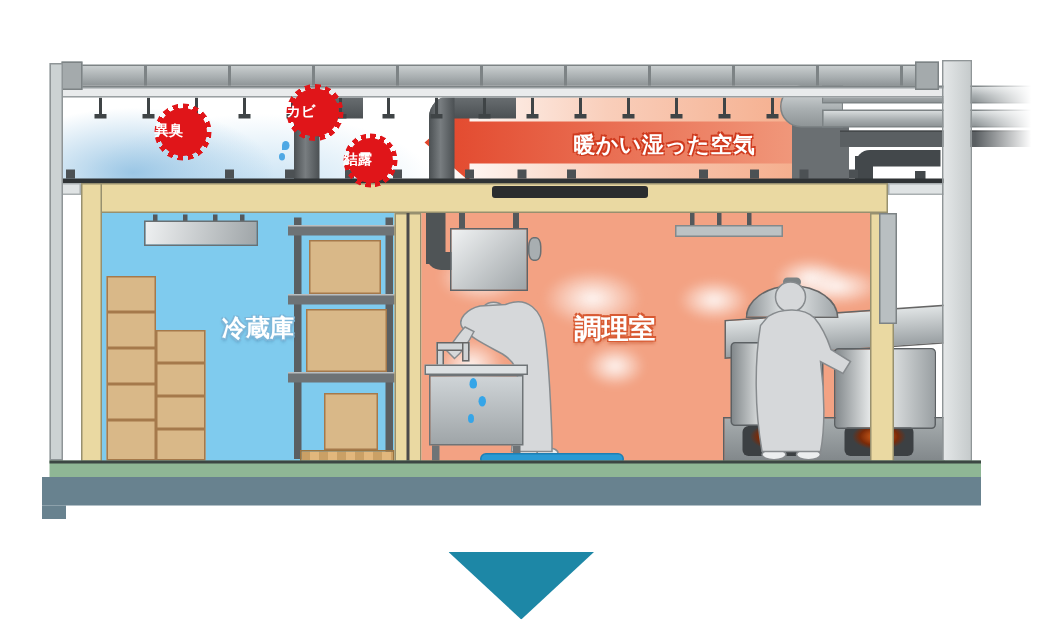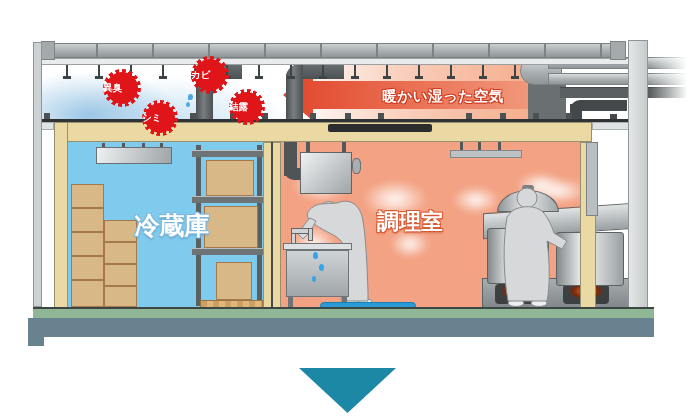--- a/index.html
+++ b/index.html
@@ -7,22 +7,22 @@
          font-family:"DejaVu Sans",sans-serif;}
   .a{position:absolute;}
   
   .burst{position:absolute;display:flex;align-items:center;justify-content:flex-start;}
   .burst::before{content:"";position:absolute;inset:0;border-radius:50%;
     background:repeating-conic-gradient(var(--badge-red) 0 12deg, rgba(0,0,0,0) 12deg 22.5deg);}
   .burst::after{content:"";position:absolute;inset:3px;border-radius:50%;background:var(--badge-red);}
   .burst span{position:relative;z-index:2;color:#fff;font-weight:bold;font-size:9.5px;line-height:1;}
   
   .lbl{font-weight:bold;color:#fff;text-align:center;white-space:nowrap;}
-  .lbl-cold{font-size:25px;text-shadow:1px 1px 0 #7db7d9,-1px -1px 0 #7db7d9,1px -1px 0 #7db7d9,-1px 1px 0 #7db7d9,0 2px 2px rgba(60,120,160,.5);}
-  .lbl-hot{font-size:22px;text-shadow:1px 1px 0 #d85a33,-1px -1px 0 #d85a33,1px -1px 0 #d85a33,-1px 1px 0 #d85a33,0 2px 2px rgba(190,70,30,.5);}
+  .lbl-cold{font-size:16px;text-shadow:1px 1px 0 #7db7d9,-1px -1px 0 #7db7d9,1px -1px 0 #7db7d9,-1px 1px 0 #7db7d9,0 2px 2px rgba(60,120,160,.5);}
+  .lbl-hot{font-size:18px;text-shadow:1px 1px 0 #d85a33,-1px -1px 0 #d85a33,1px -1px 0 #d85a33,-1px 1px 0 #d85a33,0 2px 2px rgba(190,70,30,.5);}
   .lbl-air{font-size:14.5px;letter-spacing:.5px;text-shadow:1px 1px 0 #cf3a1e,-1px -1px 0 #cf3a1e,1px -1px 0 #cf3a1e,-1px 1px 0 #cf3a1e;}
   .cloud{position:absolute;border-radius:50%;filter:blur(3px);
     background:radial-gradient(closest-side,rgba(255,255,255,.95),rgba(255,255,255,0));}
   .hanger-rod{position:absolute;width:2px;height:13px;background:#3f4446;}
   .hanger-foot{position:absolute;width:8px;height:3px;background:#3f4446;}
   .ceilfoot{position:absolute;width:6px;height:6px;background:#4c5154;}
   .boxc{position:absolute;background:var(--box-tan);border:1px solid #a5794b;box-sizing:border-box;}
   .steel-h{background:linear-gradient(180deg,#d8dcdd,#aab0b2 55%,#8f9597);border:1px solid #7d8385;box-sizing:border-box;}
 </style>
 </head>
@@ -235,18 +235,15 @@
 
   <div class="burst" style="left:103px;top:69px;width:38px;height:38px;">
     <span>異臭</span>
     </div>
   <div class="burst" style="left:191px;top:56px;width:38px;height:38px;">
     <span>カビ</span>
     </div>
   <div class="burst" style="left:229px;top:89px;width:36px;height:36px;">
     <span>結露</span>
     </div>
-  <div class="burst" style="left:142px;top:100px;width:36px;height:36px;">
-    <span>シミ</span>
-    </div>
 
   <div class="a" style="left:299px;top:368px;width:97px;height:45px;background:var(--teal-arrow);clip-path:polygon(0 0,100% 0,50% 100%);"></div>
 </div>
 
 </body></html>

